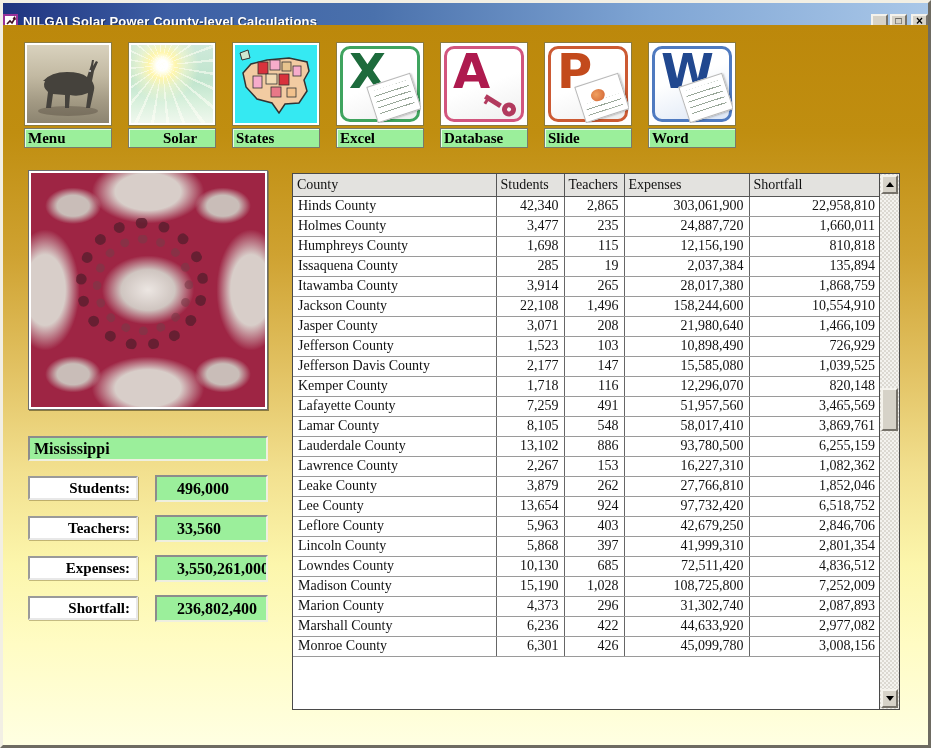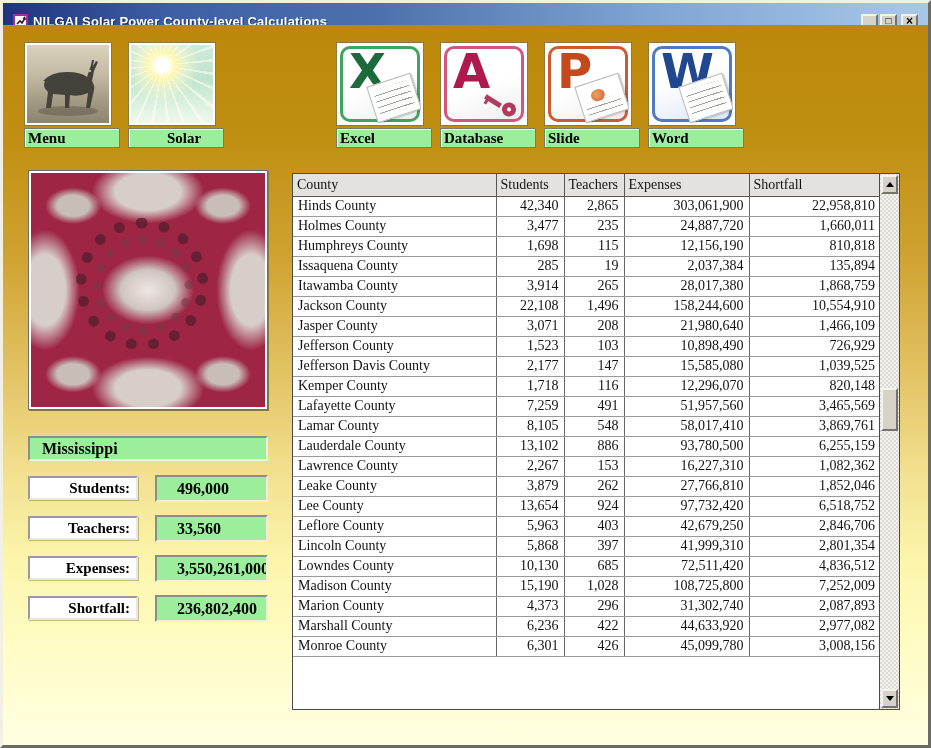--- a/index.html
+++ b/index.html
@@ -7,21 +7,21 @@
   .window{
     position:relative;width:931px;height:748px;margin:0 auto;
     border:3px solid;border-color:#F2EFE4 #6E6B62 #6E6B62 #F2EFE4;
     background:#BC890C;overflow:hidden;
     font-family:"Liberation Serif", serif;
   }
   
   .titlebar{
     position:absolute;top:0;left:0;right:0;height:36px;
     background:linear-gradient(to right,#1F3480 0%,#3D5FA5 18%,#4A71AC 40%,#7FA5D4 70%,#A9C7E8 100%);
-    display:flex;align-items:center;padding:0 10px;
+    display:flex;align-items:center;padding:0 0;
   }
   .title-icon{width:15px;height:15px;background:#fff;border:2px solid #993399;
     display:inline-flex;align-items:center;justify-content:center;flex:0 0 auto;}
   .title-text{color:#fff;font-family:"Liberation Sans",sans-serif;font-weight:bold;
     font-size:13px;margin-left:5px;flex:1 1 auto;white-space:nowrap;letter-spacing:.2px;
     text-shadow:1px 1px 0 rgba(0,0,0,.45);}
   .win-btns{display:flex;gap:2px;align-items:center;}
   .win-btn{width:17px;height:15px;background:#D6D2C8;border:2px solid;
     border-color:#F4F2EC #76726A #76726A #F4F2EC;
     font-family:"Liberation Sans",sans-serif;font-weight:bold;font-size:10px;line-height:9px;
@@ -34,21 +34,21 @@
       #F2E08F 62%,#FCF6AC 75%,#FFFCC4 86%,#FFFFE2 100%);
   }
   
   .tool-btn{position:absolute;width:88px;cursor:default;}
   .tool-img{
     width:88px;height:84px;background:#fff;border:1px solid #8A7A40;
     padding:2px;overflow:hidden;
   }
   .tool-img .inner{width:100%;height:100%;position:relative;overflow:hidden;}
   .tool-label{
-    margin-top:2px;width:96px;height:20px;background:#9BEF9B;
+    margin-top:2px;width:88px;height:20px;background:#9BEF9B;
     border:1px solid #7A7A6A;box-shadow:inset 1px 1px 0 #E6FFE6;
     font-weight:bold;font-size:15px;line-height:18px;color:#000;
     padding-left:3px;overflow:hidden;white-space:nowrap;
   }
   .tool-label.center{text-align:center;padding-left:16px;}
   
   .icon-nilgai{background:linear-gradient(180deg,#D9D2BE 0%,#C2B9A2 40%,#A39A84 72%,#8C8470 100%);}
   
   .icon-solar{background:
     radial-gradient(circle at 38% 26%,#FFFFFF 0 7%,#FFFDE2 11%,#FFF6AE 17%,rgba(252,250,205,.55) 30%,rgba(225,242,215,0) 48%),
@@ -92,21 +92,21 @@
       radial-gradient(ellipse 40px 26px at 82% 14%,#C9BDB8 0 40%,rgba(158,37,68,0) 70%),
       radial-gradient(ellipse 40px 26px at 18% 86%,#C9BDB8 0 40%,rgba(158,37,68,0) 70%),
       radial-gradient(ellipse 40px 26px at 82% 86%,#C9BDB8 0 40%,rgba(158,37,68,0) 70%);}
   .fractal .ring{position:absolute;left:50%;top:50%;width:132px;height:132px;margin:-72px 0 0 -72px;
     border:11px dotted #5E1F30;border-radius:50%;opacity:.85;}
   .fractal .ring2{position:absolute;left:50%;top:50%;width:100px;height:100px;margin:-55px 0 0 -55px;
     border:9px dotted #7A3A48;border-radius:50%;opacity:.6;}
   
   .state-name{position:absolute;left:25px;top:411px;width:240px;height:25px;background:#9BEF9B;
     border:2px solid;border-color:#8C8C8C #EFEFDF #EFEFDF #8C8C8C;
-    font-weight:bold;font-size:16px;line-height:21px;padding-left:12px;color:#000;}
+    font-weight:bold;font-size:16px;line-height:21px;padding-left:4px;color:#000;}
   .field-label{position:absolute;left:25px;width:110px;height:24px;background:#FFFFFF;
     border:2px solid;border-color:#9A9A9A #E8E8E8 #E8E8E8 #9A9A9A;box-shadow:1px 1px 0 rgba(90,70,20,.35);
     font-weight:bold;font-size:15px;line-height:20px;text-align:right;padding-right:6px;color:#000;}
   .field-value{position:absolute;left:152px;width:113px;height:27px;background:#9BEF9B;
     border:2px solid;border-color:#8C8C8C #EFEFDF #EFEFDF #8C8C8C;
     font-weight:bold;font-size:16px;line-height:23px;padding-left:20px;color:#000;white-space:nowrap;overflow:hidden;}
   
   .table-wrap{position:absolute;left:289px;top:148px;width:608px;height:537px;display:flex;
     border:1px solid #4A4A4A;background:#fff;}
   .grid{width:587px;height:100%;overflow:hidden;}
@@ -167,20 +167,40 @@
 
     <div class="tool-btn" style="left:125px;top:17px;">
       <div class="tool-img">
         <div class="inner icon-solar">
             <div class="rays"></div>
           </div>
       </div>
       <div class="tool-label center">Solar</div>
     </div>
 
+    <div class="tool-btn" style="left:229px;top:17px;">
+      <div class="tool-img">
+        <div class="inner icon-states">
+          <svg width="82" height="78" viewBox="0 0 82 78">
+            <path d="M8,28 L16,19 L32,15 L54,13 L72,17 L74,26 L69,35 L72,46 L64,58 L50,59 L44,68 L37,58 L22,54 L11,42 Z" fill="#F2CBA2" stroke="#333" stroke-width="1.5"></path>
+            <path d="M5,8 L13,5 L15,13 L7,15 Z" fill="#CFE8D0" stroke="#333" stroke-width="1"></path>
+            <rect x="23" y="17" width="10" height="12" fill="#D8323C" stroke="#333" stroke-width=".8"></rect>
+            <rect x="35" y="15" width="10" height="10" fill="#F6ACCB" stroke="#333" stroke-width=".8"></rect>
+            <rect x="47" y="17" width="9" height="9" fill="#E8C48E" stroke="#333" stroke-width=".8"></rect>
+            <rect x="31" y="29" width="11" height="10" fill="#F2DAB4" stroke="#333" stroke-width=".8"></rect>
+            <rect x="44" y="29" width="10" height="11" fill="#D8323C" stroke="#333" stroke-width=".8"></rect>
+            <rect x="58" y="21" width="8" height="10" fill="#F6ACCB" stroke="#333" stroke-width=".8"></rect>
+            <rect x="18" y="31" width="9" height="12" fill="#F6ACCB" stroke="#333" stroke-width=".8"></rect>
+            <rect x="36" y="42" width="10" height="10" fill="#E87888" stroke="#333" stroke-width=".8"></rect>
+            <rect x="52" y="43" width="9" height="9" fill="#F2C18C" stroke="#333" stroke-width=".8"></rect>
+          </svg>
+        </div>
+      </div>
+      <div class="tool-label">States</div>
+    </div>
 
     <div class="tool-btn" style="left:333px;top:17px;">
       <div class="tool-img">
         <div class="inner">
           <div class="office excel">
             <span class="letter">X</span>
             <div class="paper">
                 <div class="lines"></div>
               </div>
           </div>

